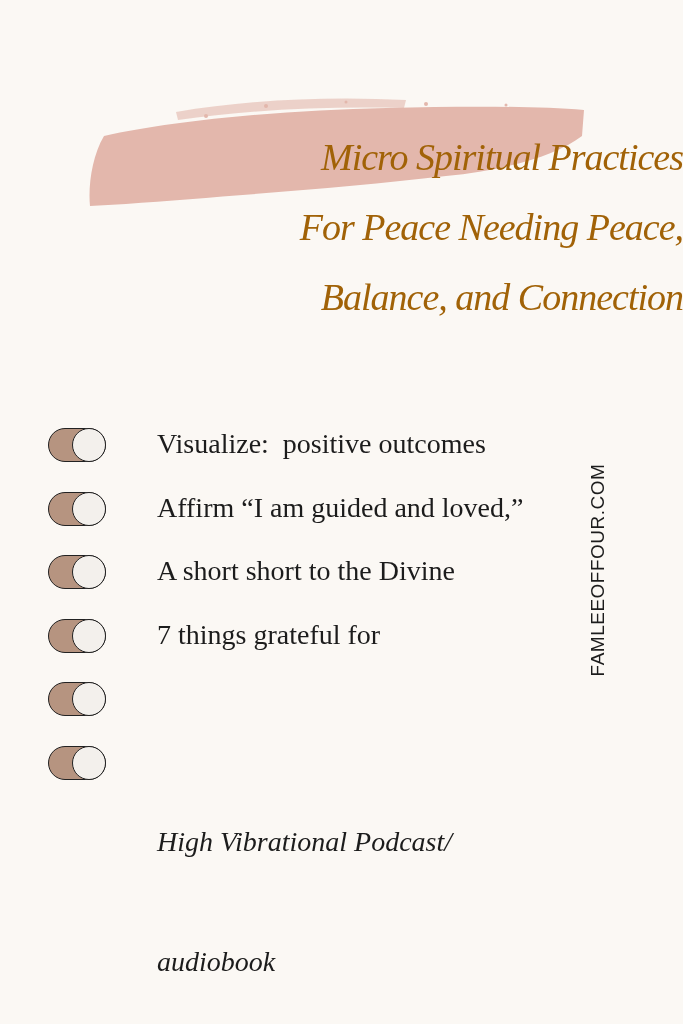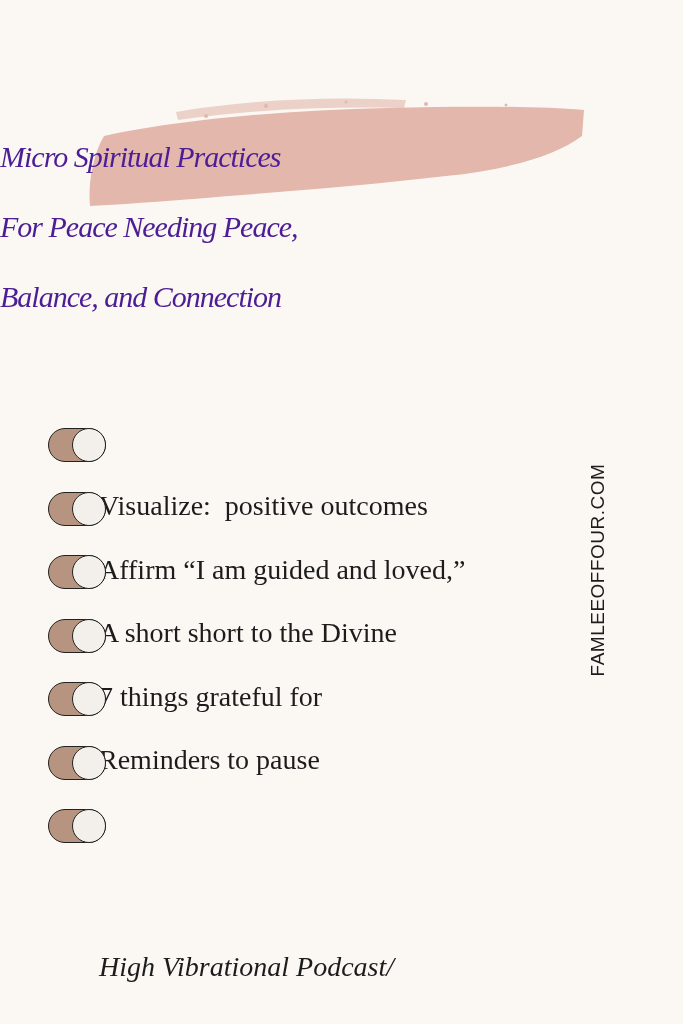--- a/index.html
+++ b/index.html
@@ -11,37 +11,36 @@
       color: #1a1a1a;
     }
     .brush {
       position: absolute;
       left: 86px; top: 96px;
       width: 500px; height: 112px;
     }
     .title {
       position: absolute;
       left: 0; top: 122px; width: 683px;
-      text-align: left;
+      text-align: right;
       font-style: italic;
-      font-size: 30px;
+      font-size: 38px;
       line-height: 70px;
       letter-spacing: -1px;
-      color: #4c1d95;
+      color: #a16207;
     }
     .title .line { display: block; }
     .list {
       position: absolute;
       left: 48px; top: 424px;
       width: 540px;
     }
     .item {
       display: flex; align-items: flex-start;
       height: 63.5px;
-      flex-direction: column;
     }
     .toggle {
       position: relative;
       width: 58px; height: 34px;
       flex: 0 0 58px;
       margin-top: 4px;
     }
     .toggle .track {
       position: absolute; left: 0; top: 0;
       width: 56px; height: 32px;
@@ -121,27 +120,20 @@
         <span class="track"></span>
         <span class="knob"></span>
       </span>
     <span class="label">7 things grateful for</span>
   </div>
   <div class="item">
     <span class="toggle">
         <span class="track"></span>
         <span class="knob"></span>
       </span>
-    <span class="label">Reminders to pause</span>
-  </div>
-  <div class="item">
-    <span class="toggle">
-        <span class="track"></span>
-        <span class="knob"></span>
-      </span>
   </div>
   <div class="item">
     <span class="toggle">
         <span class="track"></span>
         <span class="knob"></span>
       </span>
     <span class="label">
       <span class="sub">High Vibrational Podcast/</span>
       <span class="sub">audiobook</span>
     </span>

